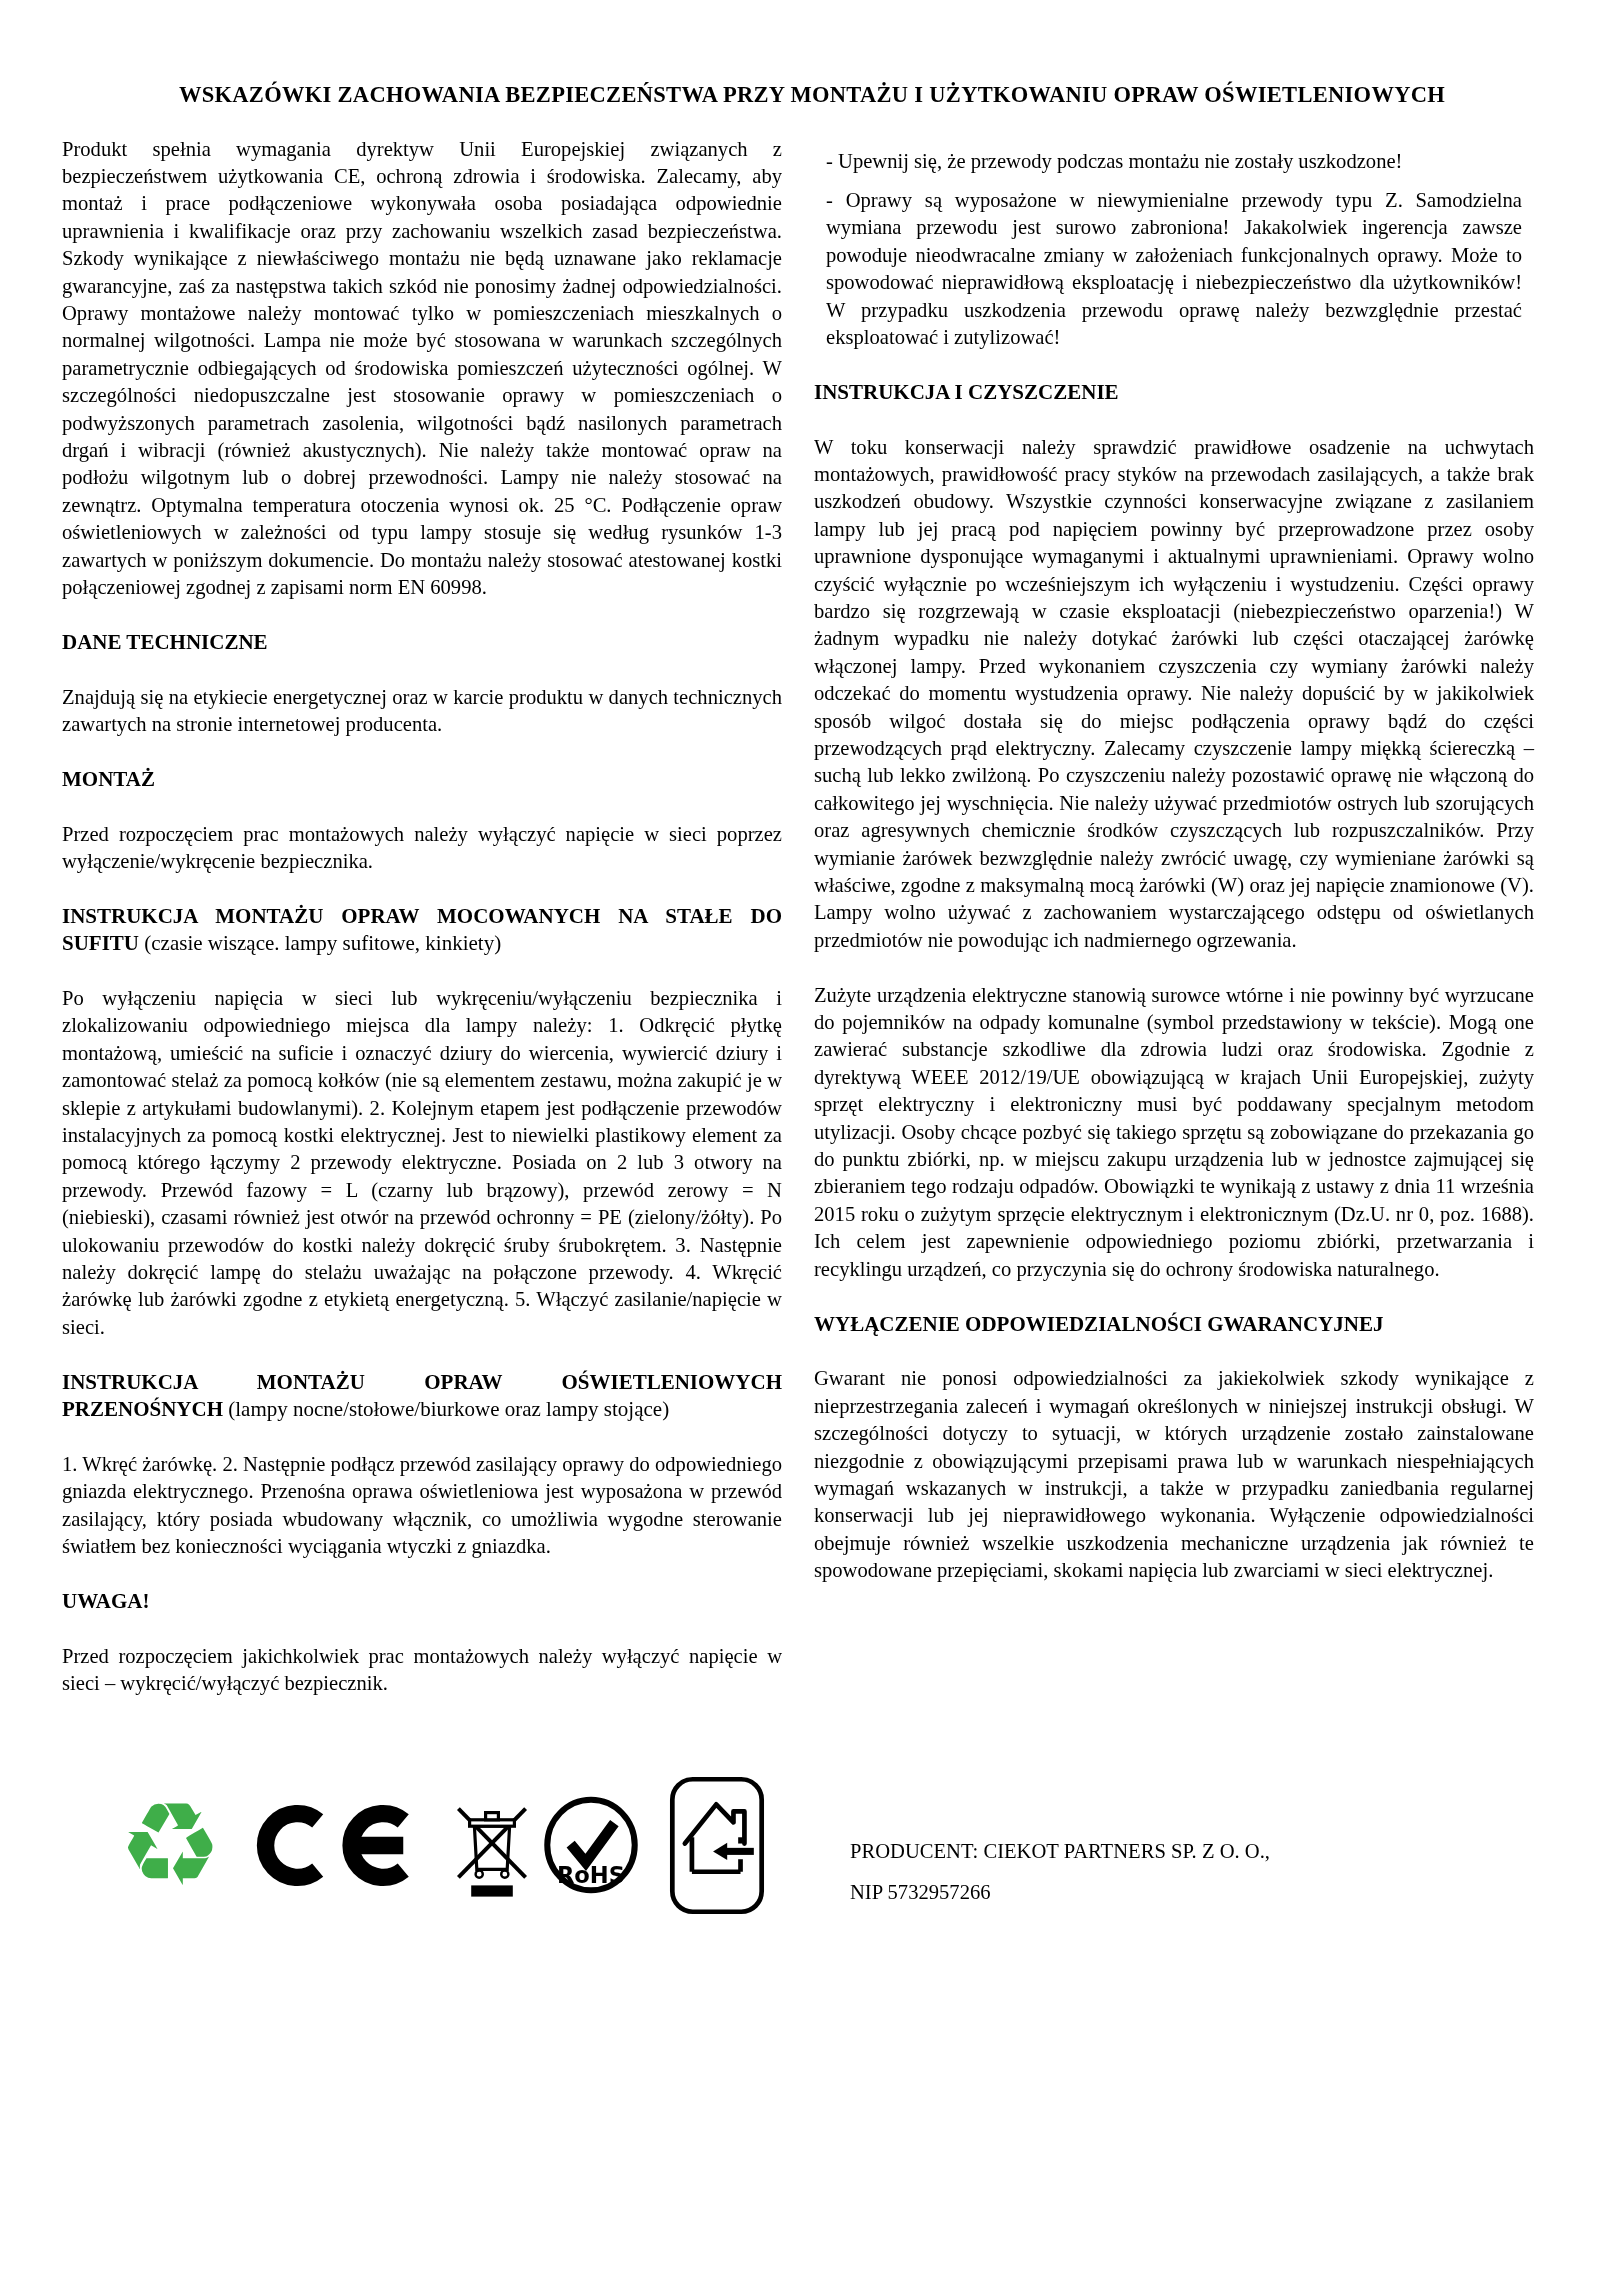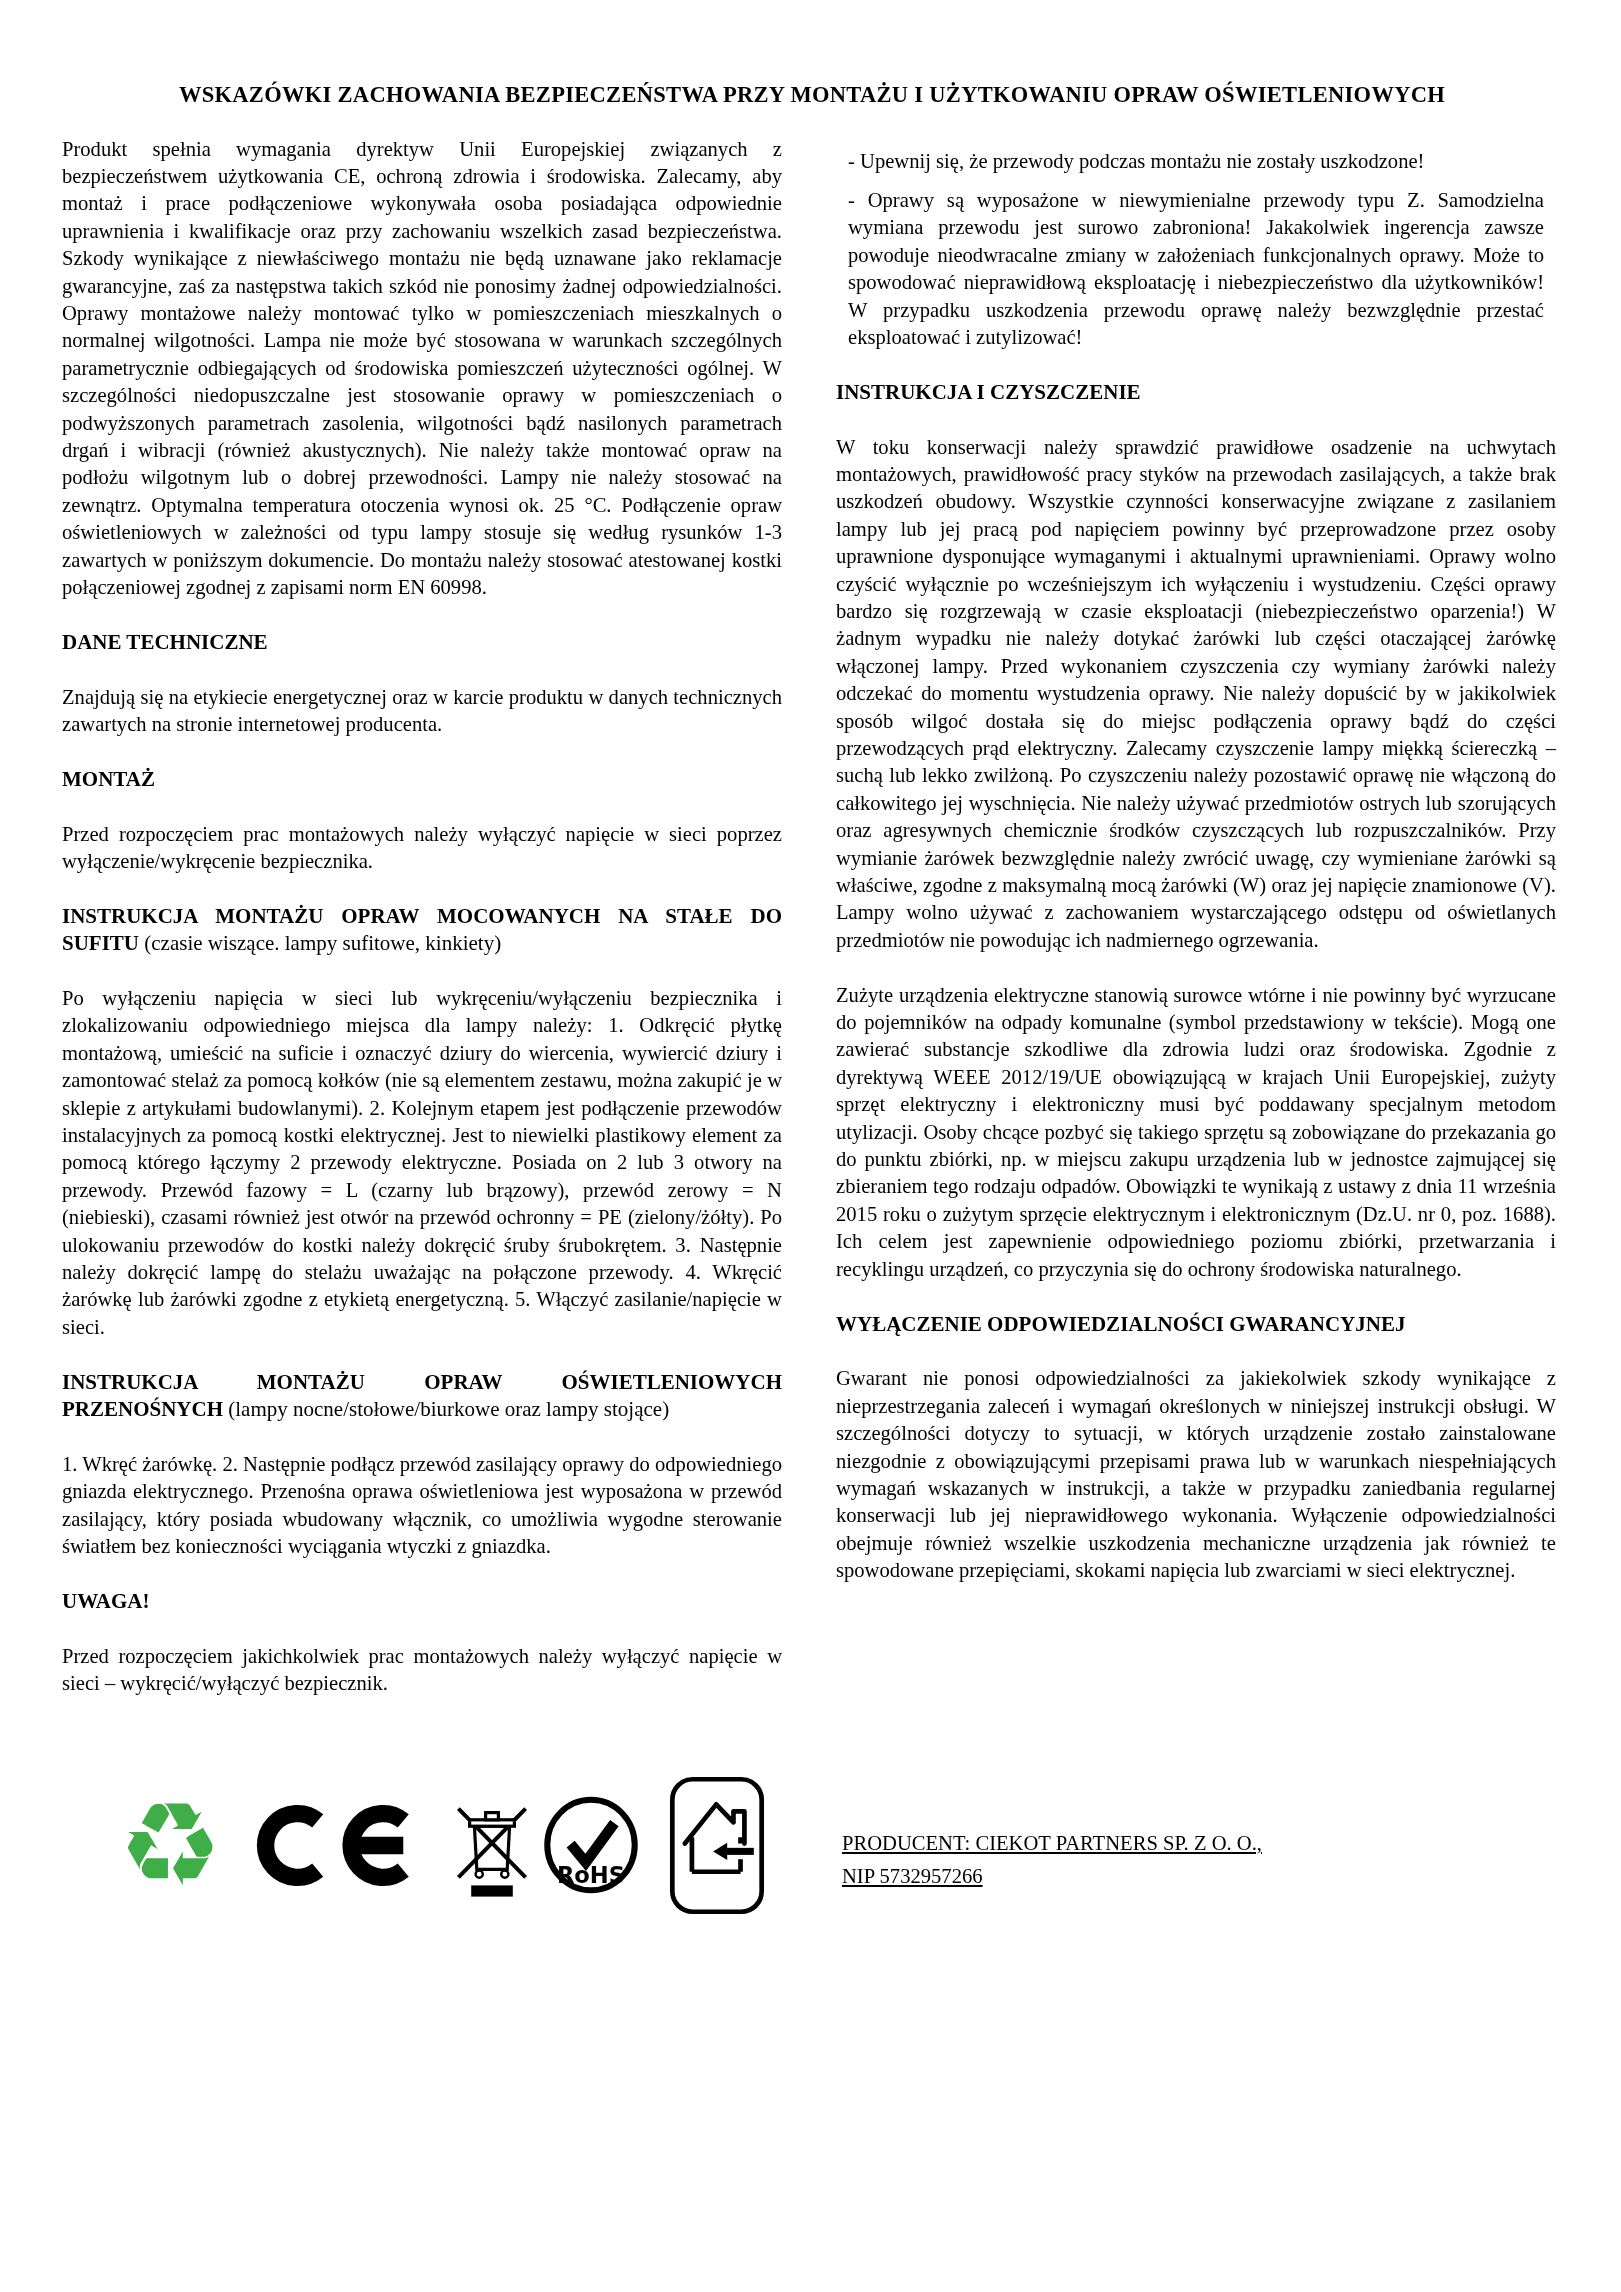--- a/index.html
+++ b/index.html
@@ -16,21 +16,21 @@
     overflow: hidden;
   }
   h1.doc-title {
     font-size: 22.5px;
     font-weight: bold;
     text-align: center;
     margin: 0 0 26.5px 0;
     letter-spacing: 0.3px;
     line-height: 29px;
   }
-  .cols { display: flex; gap: 54px; align-items: flex-start; }
+  .cols { display: flex; gap: 32px; align-items: flex-start; }
   .col { width: 720px; }
   p.body-par {
     font-size: 20.6px;
     line-height: 27.4px;
     text-align: justify;
     margin: 0 0 27.4px 0;
   }
   p.heading {
     font-size: 21px;
     font-weight: bold;
@@ -65,21 +65,21 @@
   .ce-svg    { margin-right: 27.4px; }
   .weee-svg  { margin-right: 9.8px; }
   .rohs-svg  { margin-right: 25.5px; }
   .producer {
     width: 720px;
     margin-left: auto;
     margin-top: 55px;
     font-size: 20.6px;
     line-height: 33px;
   }
-  .producer p { margin: 0; text-decoration: underline; }
+  .producer p { margin: 8px; }
   .rohs-text {
     font-family: "DejaVu Sans", sans-serif;
     font-weight: bold;
   }
 </style>
 </head>
 <body>
 
 <div class="page">
 

